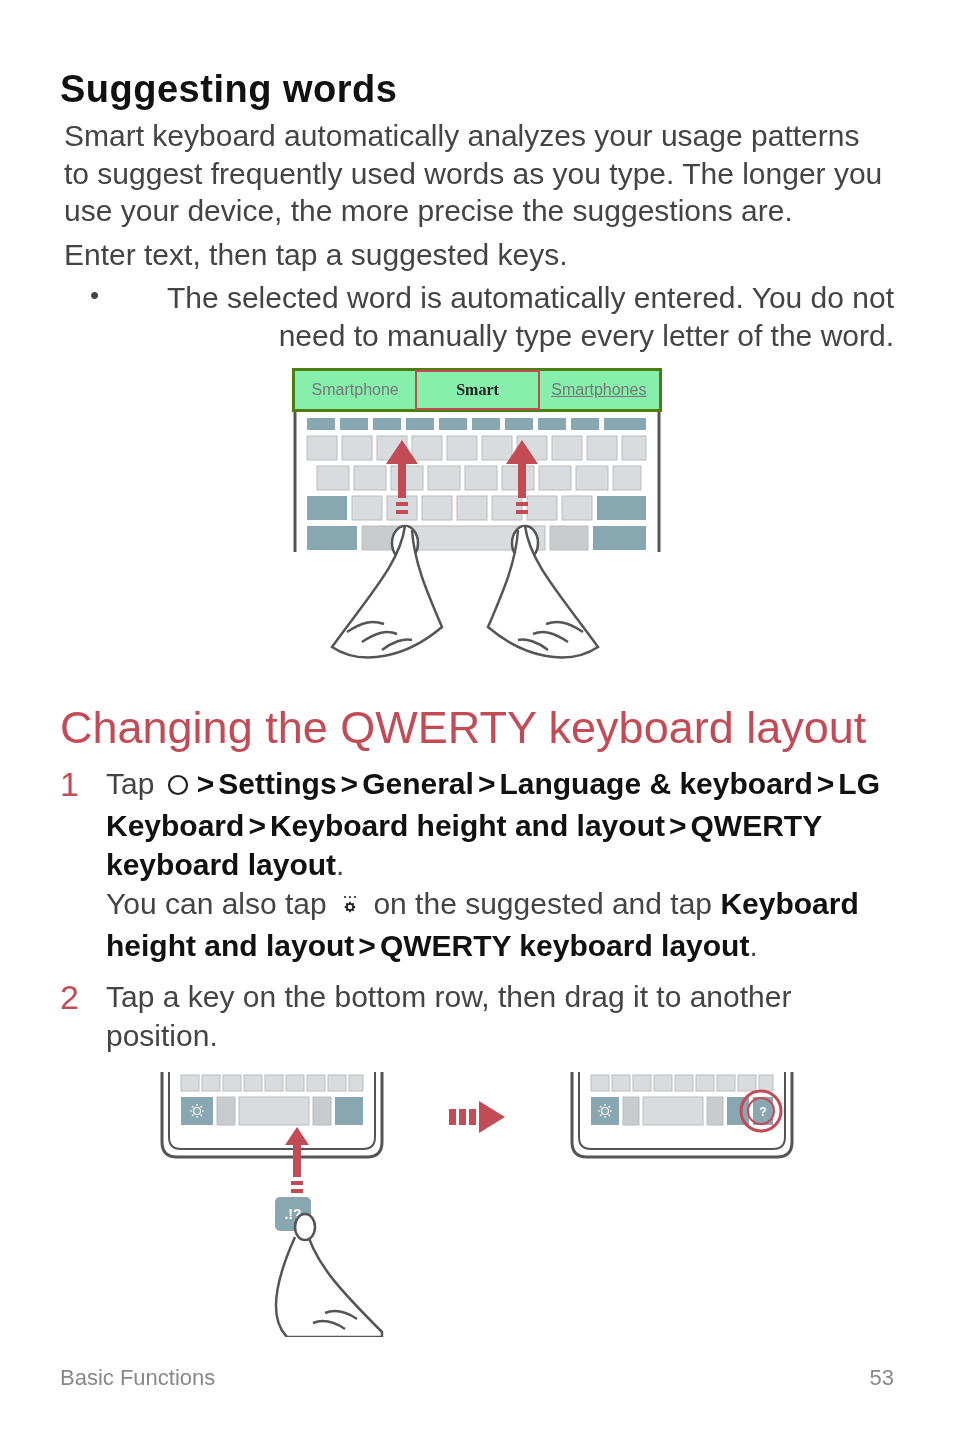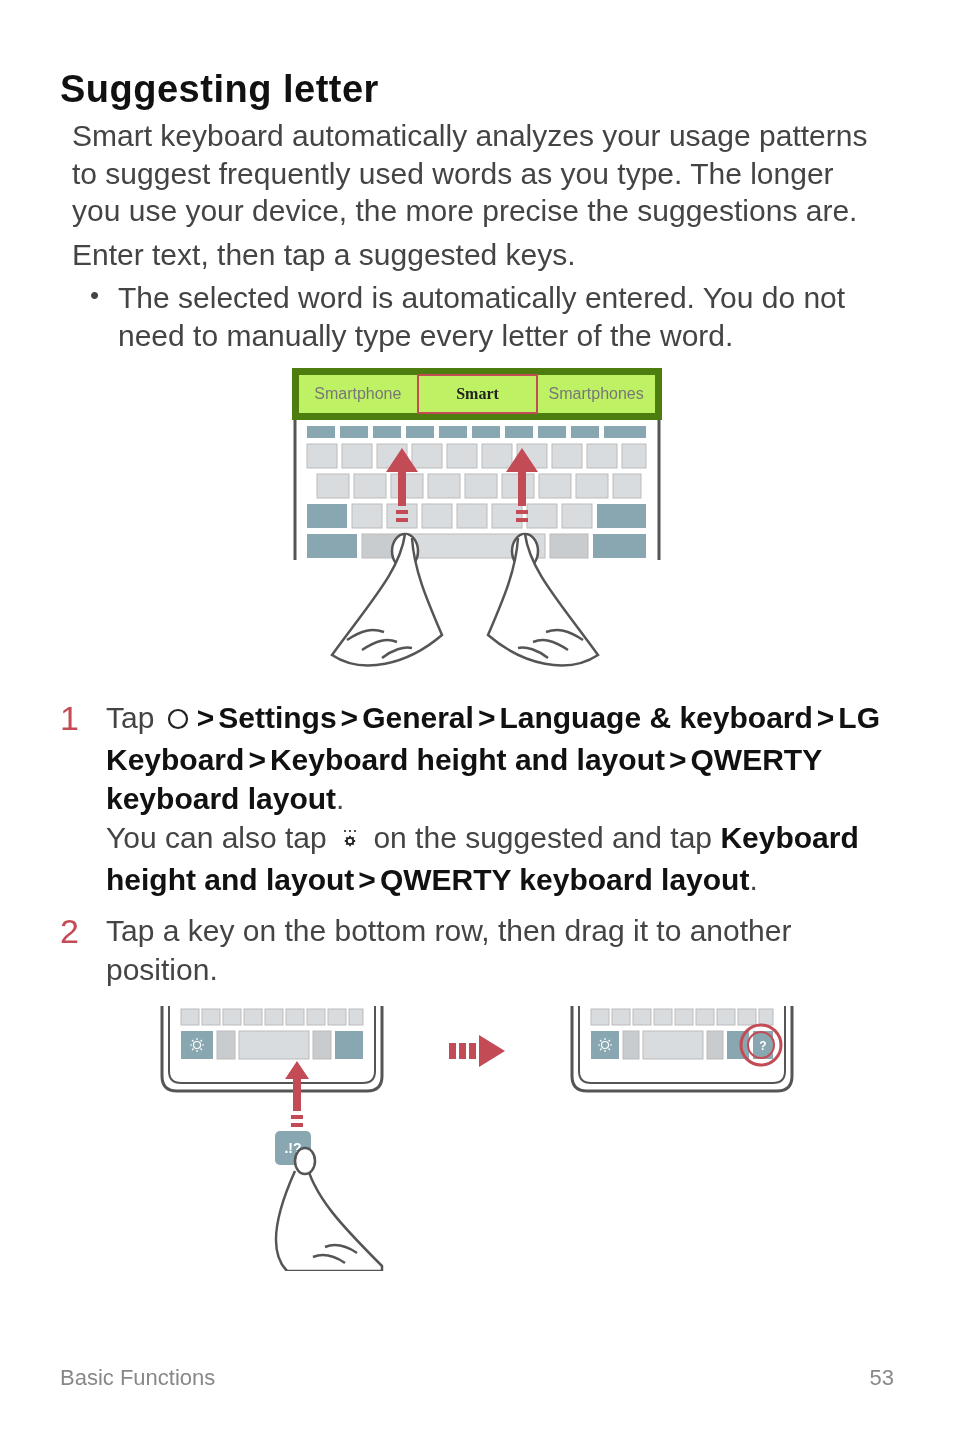--- a/index.html
+++ b/index.html
@@ -33,26 +33,27 @@
     font-size: 45px;
     font-weight: 500;
     color: #c34b56;
     margin: 30px 0 6px 0;
   }
   p.body-text {
     font-size: 30px;
     font-weight: 300;
     color: #444;
     line-height: 1.25;
-    margin: 6px 12px;
+    margin: 6px 4px;
   }
   ul.bullet {
     list-style: none;
     padding: 0;
     margin: 6px 0 10px 30px;
+    text-align: right;
   }
   ul.bullet > li {
     position: relative;
     font-size: 30px;
     font-weight: 300;
     color: #444;
     line-height: 1.25;
     padding-left: 28px;
   }
   ul.bullet > li::before {
@@ -94,33 +95,33 @@
     margin: 0 3px;
   }
   
   .fig1 {
     width: 370px;
     margin: 14px auto 18px auto;
   }
   .sugg-bar {
     display: flex;
     height: 38px;
-    border: 7px solid #4d7c0f;
-    background: #bef264;
+    border: 3px solid #4d7c0f;
+    background: #86efac;
   }
   .sugg-bar > div {
     flex: 1;
     display: flex;
     align-items: center;
     justify-content: center;
     font-size: 16px;
     color: #777;
     border-right: 1px solid #ddd;
   }
-  .sugg-bar > div:last-child { border-right: none; }
+  .sugg-bar > div:last-child { border-right: none; text-decoration: underline; }
   .sugg-bar > div.center {
     font-weight: bold;
     color: #222;
     border: 2px solid #c34b56;
     margin: -1px;
     z-index: 1;
     font-family: Liberation Serif, serif;
   }
   .kb-body {
     position: relative;
@@ -151,21 +152,21 @@
     color: #888;
     font-weight: 300;
   }
 </style>
 </head>
 <body>
 
 <div class="page">
   <div class="content">
 
-    <h2 class="section-subtitle">Suggesting letter</h2>
+    <h2 class="section-subtitle">Suggesting words</h2>
 
     <p class="body-text">Smart keyboard automatically analyzes your usage patterns to suggest frequently used words as you type. The longer you use your device, the more precise the suggestions are.</p>
 
     <p class="body-text">Enter text, then tap a suggested keys.</p>
 
     <ul class="bullet">
       <li>The selected word is automatically entered. You do not need to manually type every letter of the word.</li>
     </ul>
 
     <div class="fig1">
@@ -256,20 +257,21 @@
             <ellipse cx="233" cy="131" rx="13" ry="17" fill="#fff"></ellipse>
             <path d="M233 114 C 238 150, 266 180, 306 235 C 276 255, 231 245, 196 215 C 211 180, 224 150, 226 118"></path>
             <path d="M291 220 C 276 210, 266 208, 254 212" fill="none"></path>
             <path d="M276 230 C 261 220, 251 218, 241 222" fill="none"></path>
             <path d="M256 238 C 246 230, 234 226, 226 228" fill="none"></path>
           </g>
         </svg>
       </div>
     </div>
 
+    <h1 class="section-title">Changing the QWERTY keyboard layout</h1>
 
 
     <ol class="steps">
       <li>
         <span class="step-num">1</span>
         <span>Tap </span><span class="inline-icon"><svg width="24" height="24" viewBox="0 0 24 24">
               <circle cx="12" cy="12" r="9" fill="none" stroke="#222" stroke-width="2.2"></circle>
             </svg></span><span class="gt bold">&gt;</span><span class="bold">Settings</span><span class="gt bold">&gt;</span><span class="bold">General</span><span class="gt bold">&gt;</span><span class="bold">Language &amp; keyboard</span><span class="gt bold">&gt;</span><span class="bold">LG Keyboard</span><span class="gt bold">&gt;</span><span class="bold">Keyboard height and layout</span><span class="gt bold">&gt;</span><span class="bold">QWERTY keyboard layout</span><span>.</span>
         <br>
         <span>You can also tap </span><span class="inline-icon"><svg width="24" height="24" viewBox="0 0 24 24">

